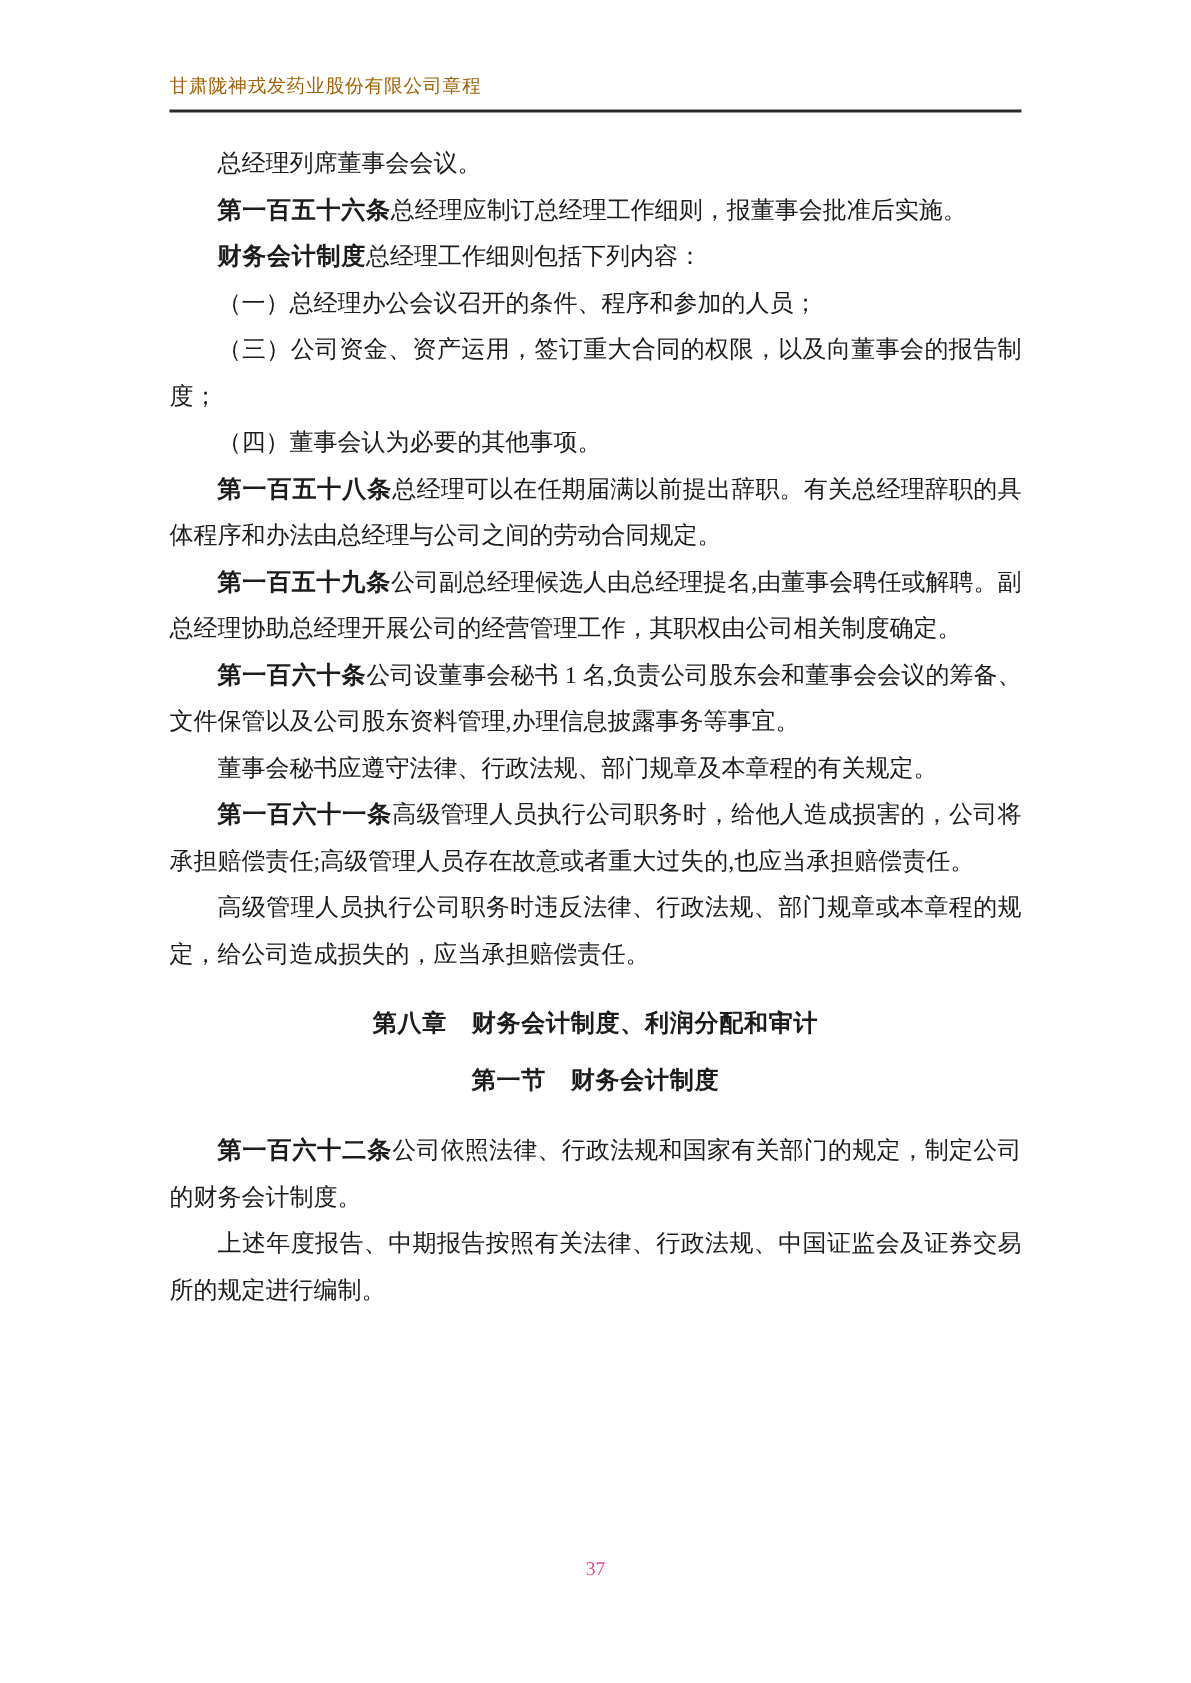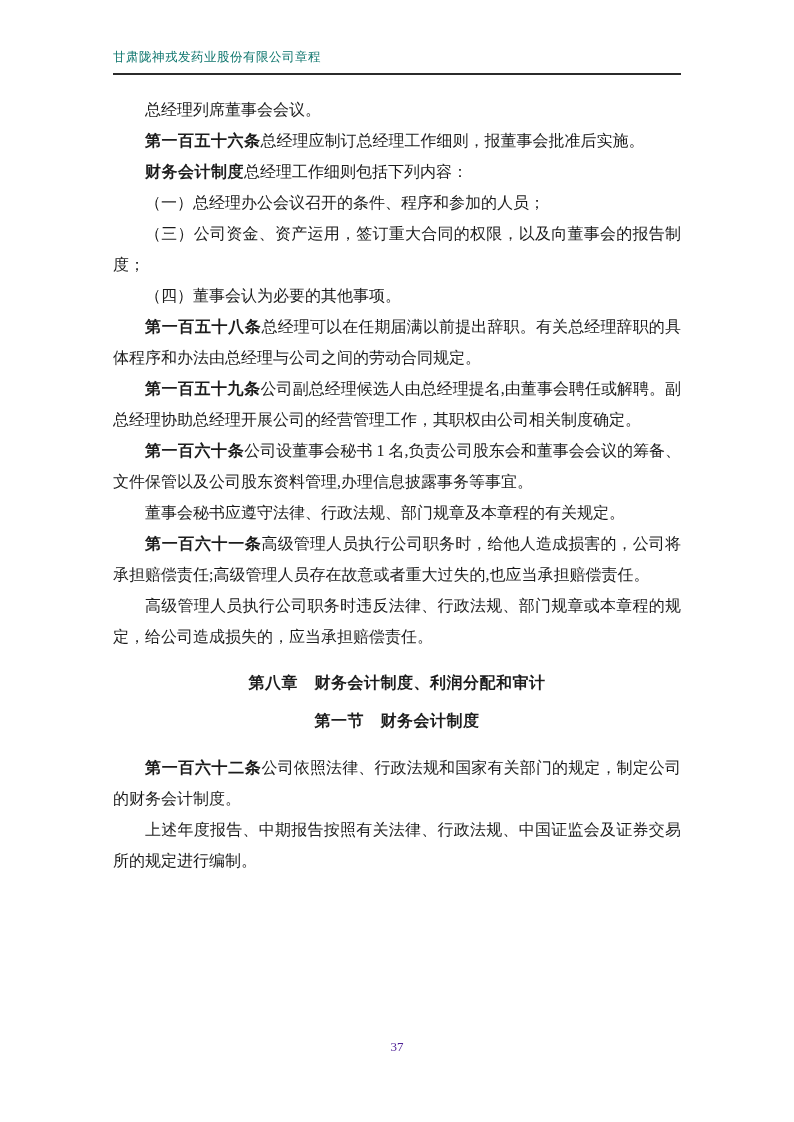--- a/index.html
+++ b/index.html
@@ -22,21 +22,21 @@
     left: 113px;
     top: 50px;
     width: 568px;
     padding-bottom: 8px;
     border-bottom: 2px solid #2b2b2b;
   }
   .hdr-title {
     font-size: 12.5px;
     line-height: 15px;
     letter-spacing: 0.5px;
-    color: #0f766e;
+    color: #a16207;
   }
   
   .doc-body {
     position: absolute;
     left: 113px;
     top: 94px;
     width: 568px;
     font-size: 16px;
     line-height: 31px;
     text-align: justify;
@@ -74,21 +74,21 @@
   
   .page-footer {
     position: absolute;
     left: 0;
     top: 1037px;
     width: 794px;
     text-align: center;
   }
   .page-number {
     font-size: 13px;
-    color: #4c1d95;
+    color: #ec4899;
   }
 </style>
 </head>
 <body>
 
 <div class="page">
 
   <div class="hdr">
     <div class="hdr-title">甘肃陇神戎发药业股份有限公司章程</div>
   </div>

